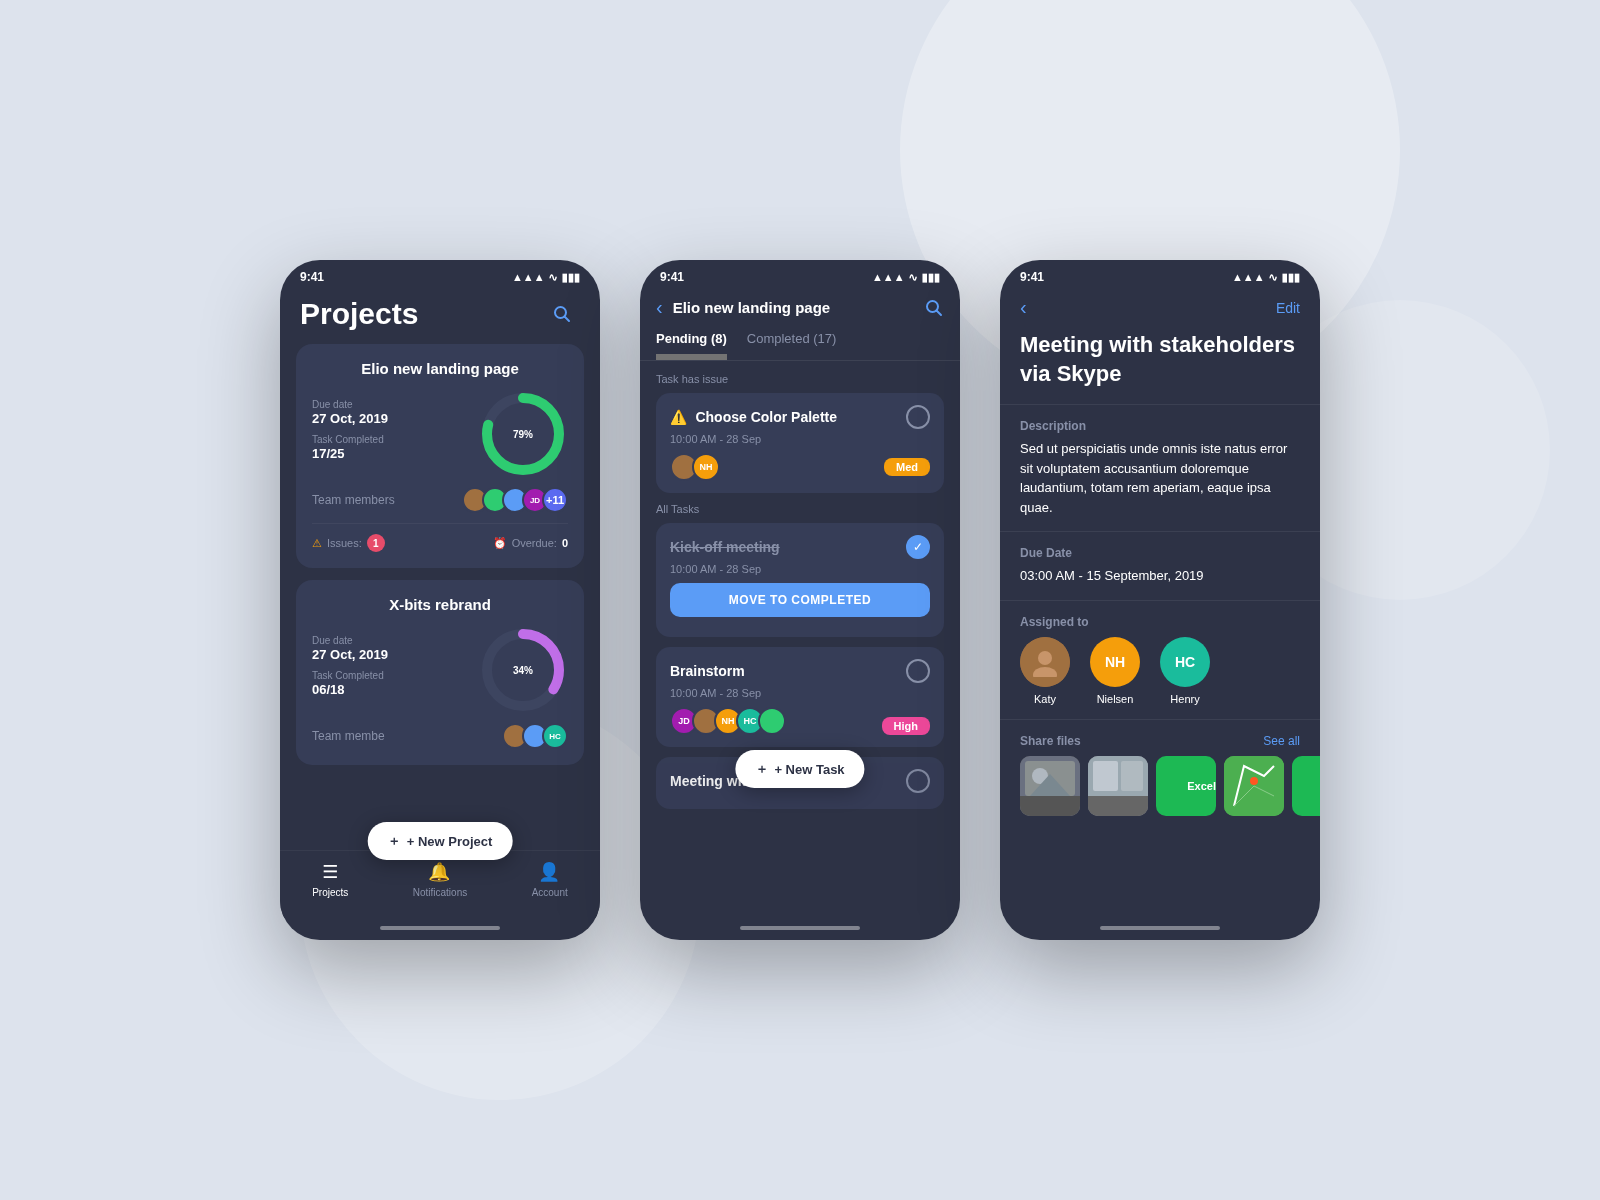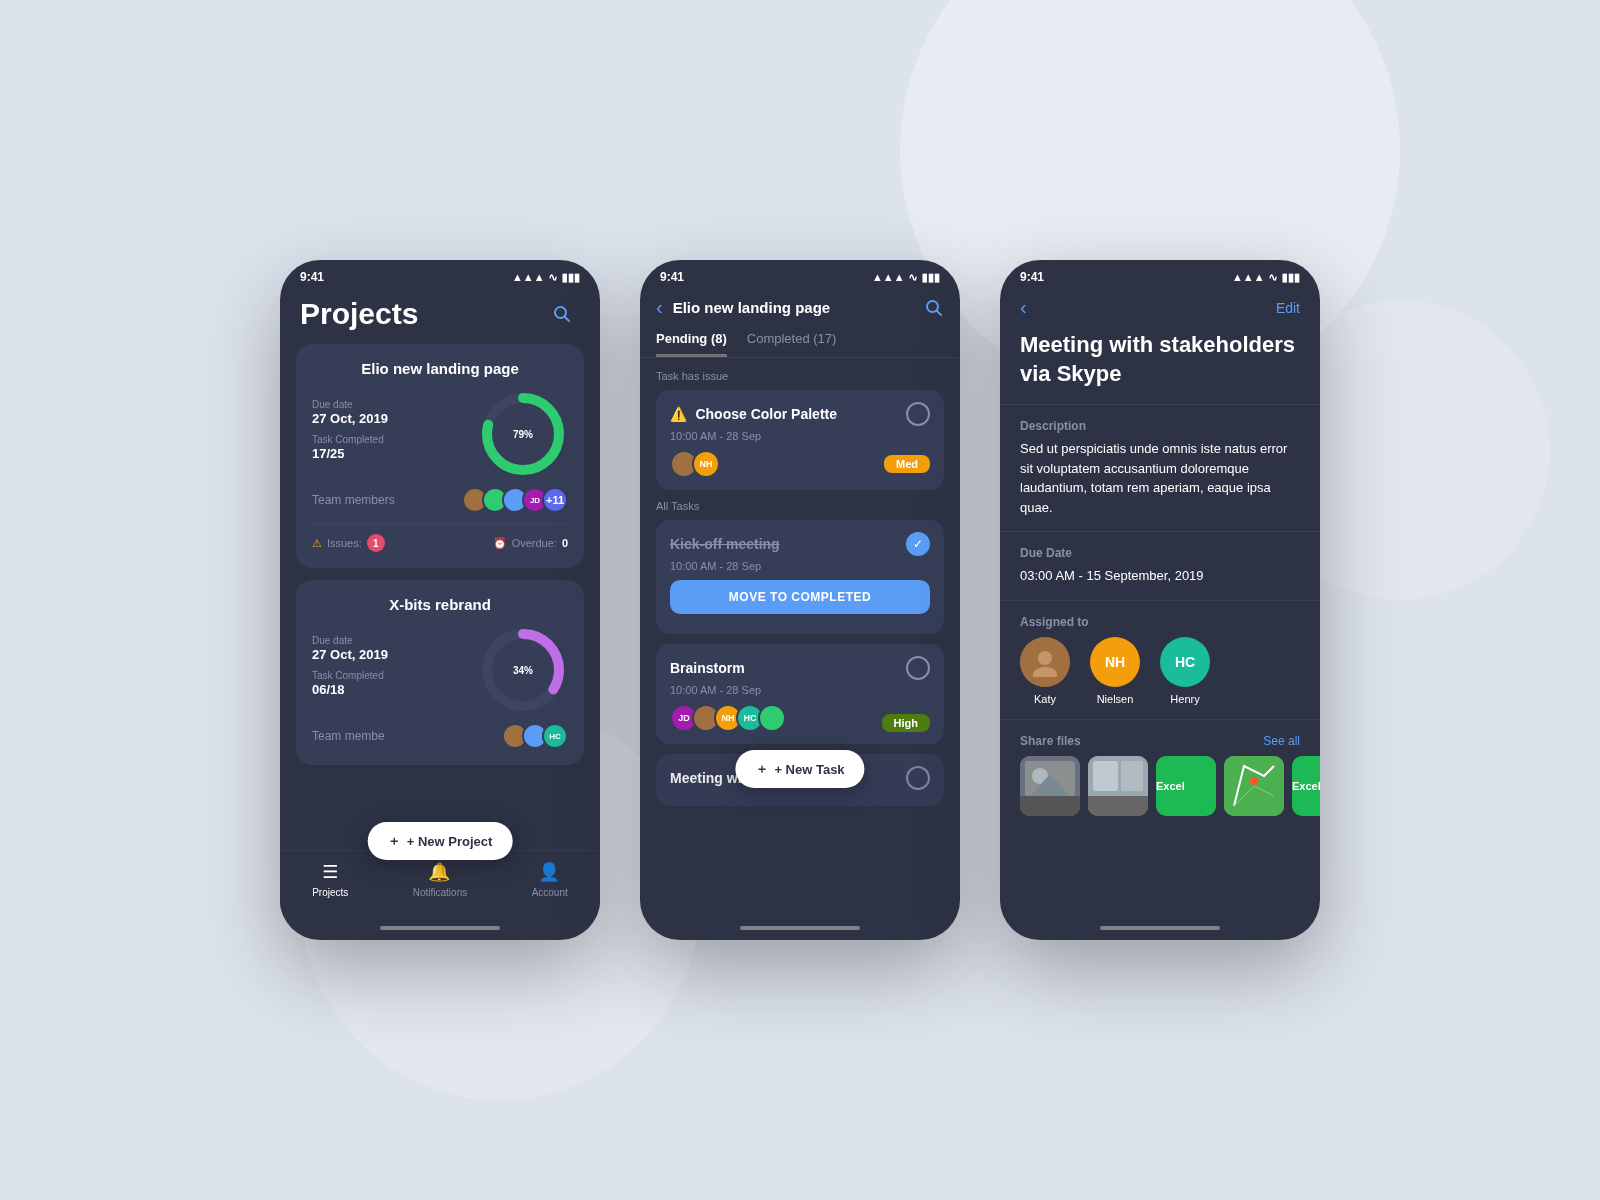--- a/index.html
+++ b/index.html
@@ -288,21 +288,21 @@
     .tab {
       color: #8890a8;
       font-size: 13px;
       padding-bottom: 8px;
       margin-right: 20px;
       cursor: pointer;
     }
     .tab.active {
       color: #fff;
       font-weight: 700;
-      border-bottom: 3px solid #737373;
+      border-bottom: 6px solid #737373;
     }
 
     .task-section-label {
       color: #8890a8;
       font-size: 11px;
       padding: 0 16px;
       margin-bottom: 8px;
     }
 
     .task-card {
@@ -345,21 +345,21 @@
       display: flex;
     }
     .priority-badge {
       border-radius: 8px;
       padding: 3px 12px;
       font-size: 11px;
       font-weight: 700;
       color: #fff;
     }
     .priority-med { background: #f59e0b; }
-    .priority-high { background: #4d7c0f; margin-top: 10px; }
+    .priority-high { background: #ec4899; margin-top: 10px; }
 
     .check-circle {
       width: 24px; height: 24px;
       border-radius: 50%;
       border: 2px solid #8890a8;
       display: flex;
       align-items: center;
       justify-content: center;
       cursor: pointer;
     }
@@ -488,21 +488,21 @@
       overflow: hidden;
     }
     .file-thumb {
       width: 60px;
       height: 60px;
       border-radius: 10px;
       overflow: hidden;
       flex-shrink: 0;
       display: flex;
       align-items: center;
-      justify-content: flex-start;
+      justify-content: flex-end;
     }
     .file-thumb-img {
       background: #555;
     }
     .file-thumb-excel {
       background: #1db954;
       color: #fff;
       font-size: 11px;
       font-weight: 700;
     }

